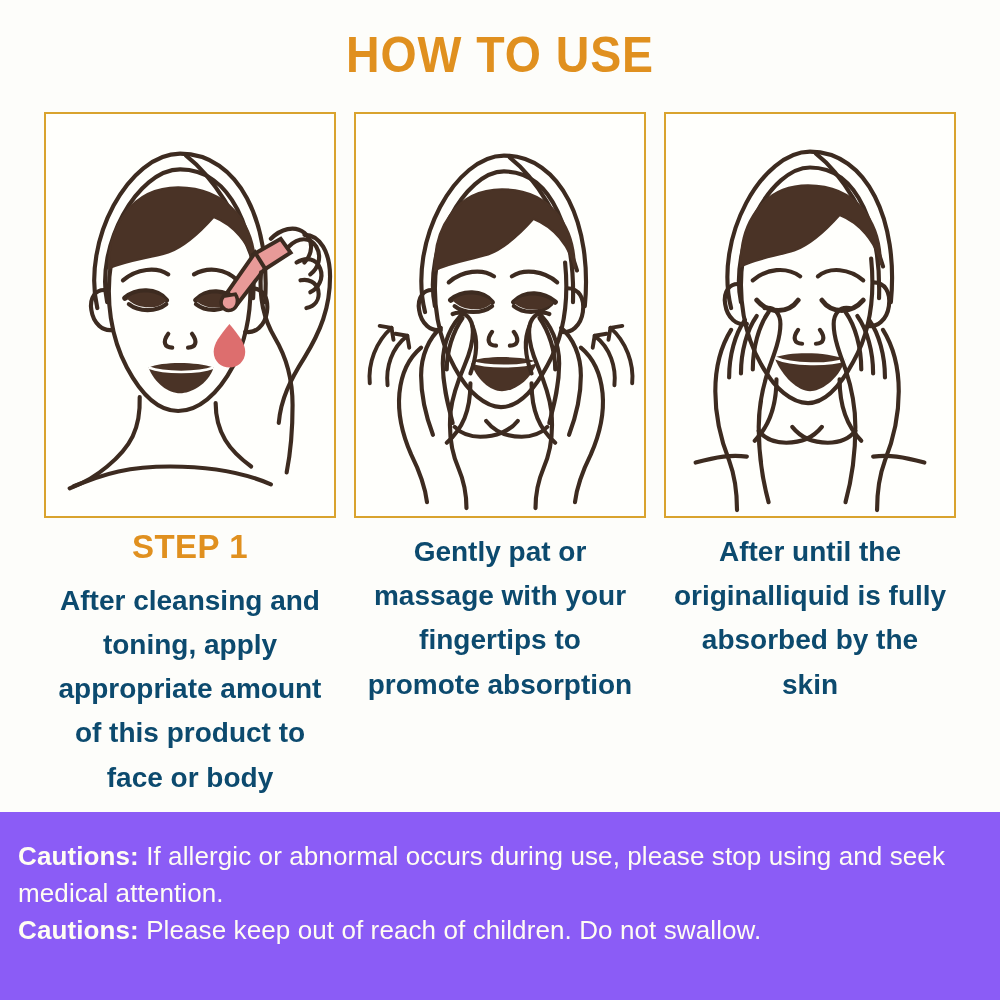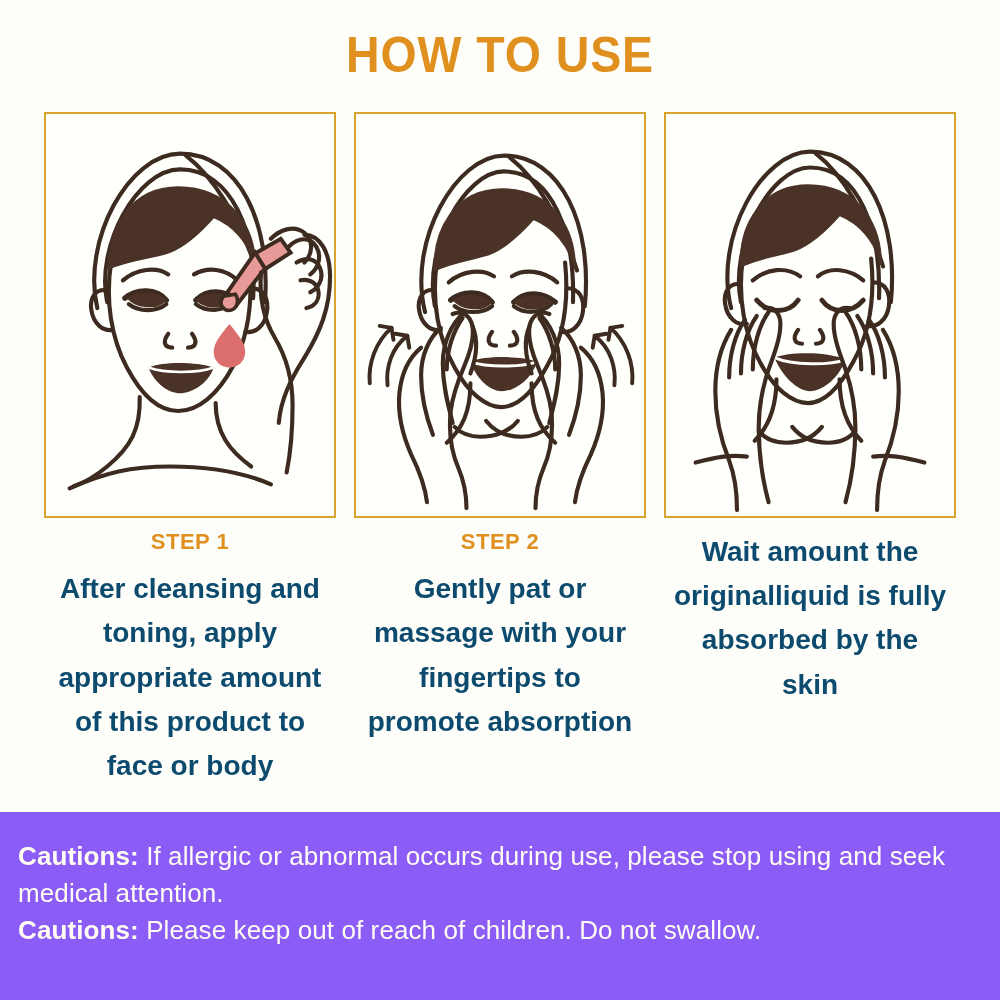--- a/index.html
+++ b/index.html
@@ -70,21 +70,21 @@
     left: 44px;
     width: 912px;
     display: flex;
     justify-content: space-between;
   }
   .step-col {
     width: 292px;
     text-align: center;
   }
   .step-label {
-    font-size: 22px;
+    font-size: 33px;
     font-weight: bold;
     color: #e0901f;
     letter-spacing: 0.5px;
     line-height: 1.05;
     margin-bottom: 14px;
   }
   .step-body {
     font-size: 28px;
     line-height: 1.58;
     color: #0c4a6e;
@@ -322,25 +322,24 @@
     </div>
 
   </div>
 
   <div class="steps">
     <div class="step-col">
       <div class="step-label">STEP 1</div>
       <div class="step-body">After cleansing and toning, apply appropriate amount of this product to face or body</div>
     </div>
     <div class="step-col">
-      <div class="step-label">STEP 2</div>
       <div class="step-body">Gently pat or massage with your fingertips to promote absorption</div>
     </div>
     <div class="step-col">
-      <div class="step-body">Wait amount the originalliquid is fully absorbed by the skin</div>
+      <div class="step-body">After until the originalliquid is fully absorbed by the skin</div>
     </div>
   </div>
 
   <div class="banner">
     <div class="banner-line">
       <b>Cautions:</b>
       <span>If allergic or abnormal occurs during use, please stop using and seek medical attention.</span>
     </div>
     <div class="banner-line">
       <b>Cautions:</b>

